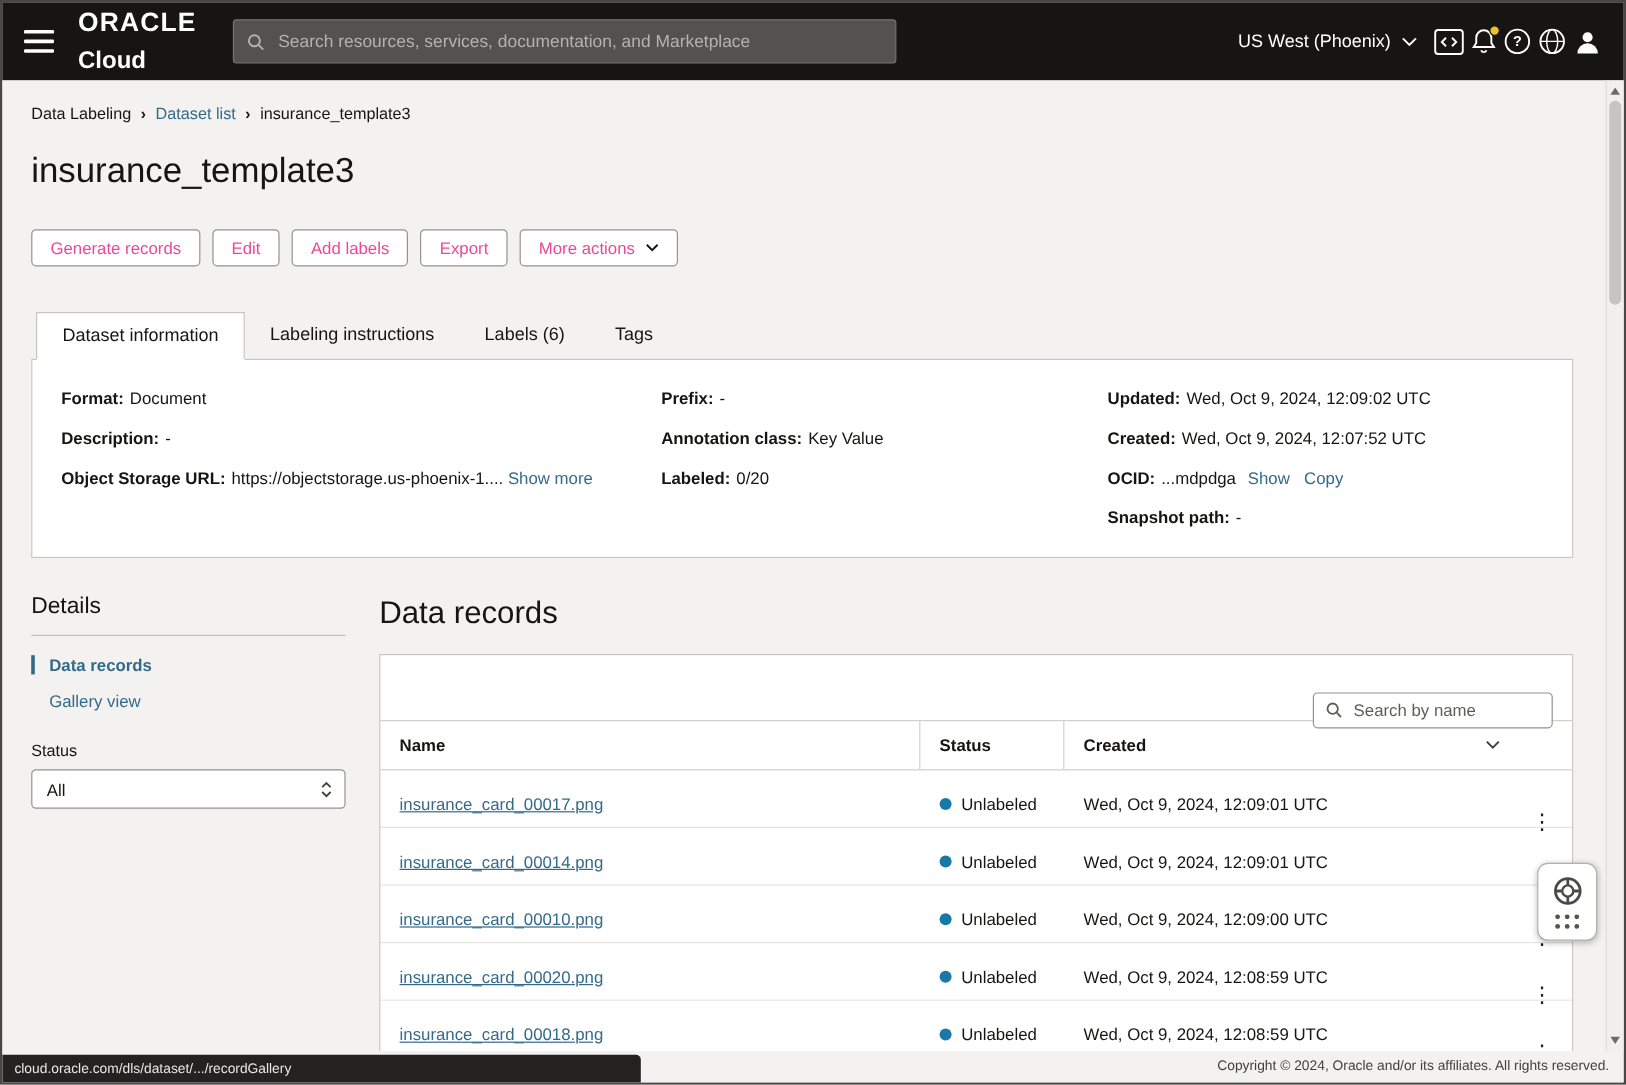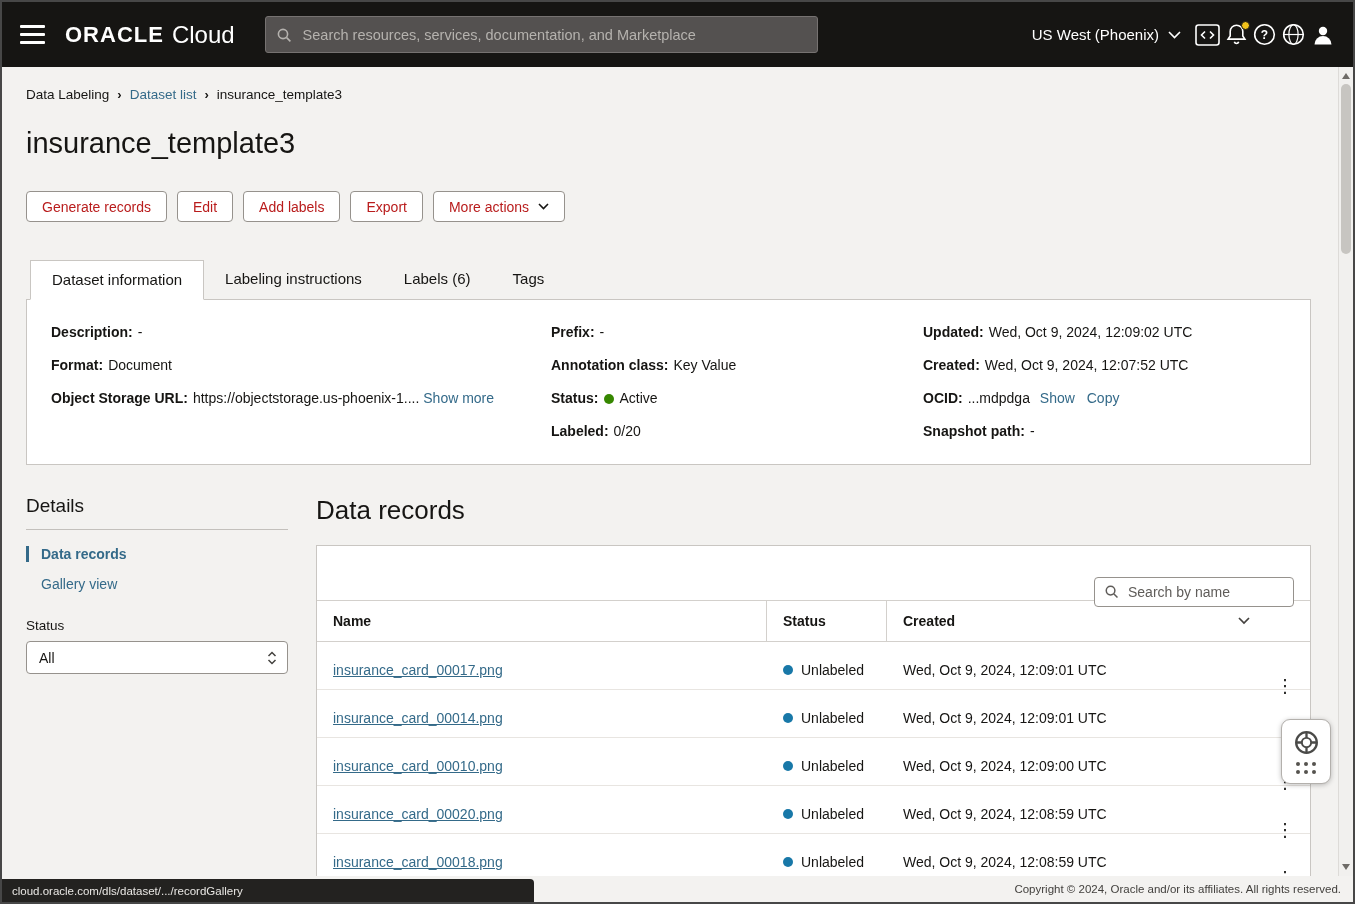--- a/index.html
+++ b/index.html
@@ -18,23 +18,23 @@
 
   
   .topbar {
     height: 65px; flex: none;
     background: var(--topbar_bg, #161513);
     display: flex; align-items: center;
     padding: 0 18px 0 12px;
   }
   .hamburger { background: none; border: none; cursor: pointer; padding: 6px; margin-right: 14px; }
   .hamburger span { display: block; width: 25px; height: 3px; background: #fff; border-radius: 1px; margin: 5px 0; }
-  .brand { display: flex; align-items: center; gap: 8px; margin-right: 30px; cursor: pointer; }
+  .brand { display: flex; align-items: flex-start; gap: 8px; margin-right: 30px; cursor: pointer; flex-direction: column; }
   .brand-oracle { color: #fff; font-size: 22px; font-weight: 700; letter-spacing: 1px; }
-  .brand-cloud  { color: #fff; font-size: 24px; font-weight: 400; }
+  .brand-cloud  { color: #fff; font-size: 20px; font-weight: 700; }
   .topbar-search {
     width: 553px; height: 37px;
     background: #545150; border: 1px solid #767271; border-radius: 3px;
     display: flex; align-items: center; gap: 9px; padding: 0 10px;
   }
   .topbar-search input {
     flex: 1; background: transparent; border: none; outline: none;
     color: #eceae8; font-size: 14.5px; font-family: inherit; min-width: 0;
   }
   .topbar-search input::placeholder { color: #b5b2ae; }
@@ -52,21 +52,21 @@
 
   .breadcrumb { display: flex; align-items: center; gap: 8px; font-size: 13.5px; }
   .bc-sep { color: #161513; font-weight: 700; font-size: 13px; }
   .bc-link { color: var(--link, #346a89); cursor: pointer; text-decoration: none; }
   .page-title { font-size: 29px; font-weight: 400; margin: 25px 0 0; }
 
   .actions { display: flex; gap: 10px; margin-top: 31px; }
   .btn {
     height: 31px; padding: 0 15px; background: #fff;
     border: 1px solid #96928d; border-radius: 4px;
-    font-size: 14px; color: #b91c1c; font-family: inherit;
+    font-size: 14px; color: #ec4899; font-family: inherit;
     display: inline-flex; align-items: center; gap: 9px; cursor: pointer; white-space: nowrap;
   }
 
   .tabs { display: flex; margin-top: 38px; padding-left: 4px; position: relative; z-index: 2; }
   .tab { padding: 10px 21px 11px; font-size: 15px; cursor: pointer; white-space: nowrap; }
   .tab.active {
     background: #fff; border: 1px solid #c9c6c2; border-bottom: 1px solid #fff;
     margin-bottom: -1px;
   }
 
@@ -251,39 +251,36 @@
       <div class="tabs">
         <div class="tab active">Dataset information</div>
         <div class="tab">Labeling instructions</div>
         <div class="tab">Labels (6)</div>
         <div class="tab">Tags</div>
       </div>
 
       <section class="info-panel">
         <div>
           <div class="field">
+            <span class="flabel">Format:</span><span>Document</span>
+          </div>
+          <div class="field">
             <span class="flabel">Description:</span><span>-</span>
-          </div>
-          <div class="field">
-            <span class="flabel">Format:</span><span>Document</span>
           </div>
           <div class="field">
             <span class="flabel">Object Storage URL:</span><span>https://objectstorage.us-phoenix-1....</span>
             <a class="link">Show more</a>
           </div>
         </div>
         <div>
           <div class="field">
             <span class="flabel">Prefix:</span><span>-</span>
           </div>
           <div class="field">
             <span class="flabel">Annotation class:</span><span>Key Value</span>
-          </div>
-          <div class="field">
-            <span class="flabel">Status:</span><span class="dot green"></span><span>Active</span>
           </div>
           <div class="field">
             <span class="flabel">Labeled:</span><span>0/20</span>
           </div>
         </div>
         <div>
           <div class="field">
             <span class="flabel">Updated:</span><span>Wed, Oct 9, 2024, 12:09:02 UTC</span>
           </div>
           <div class="field">

